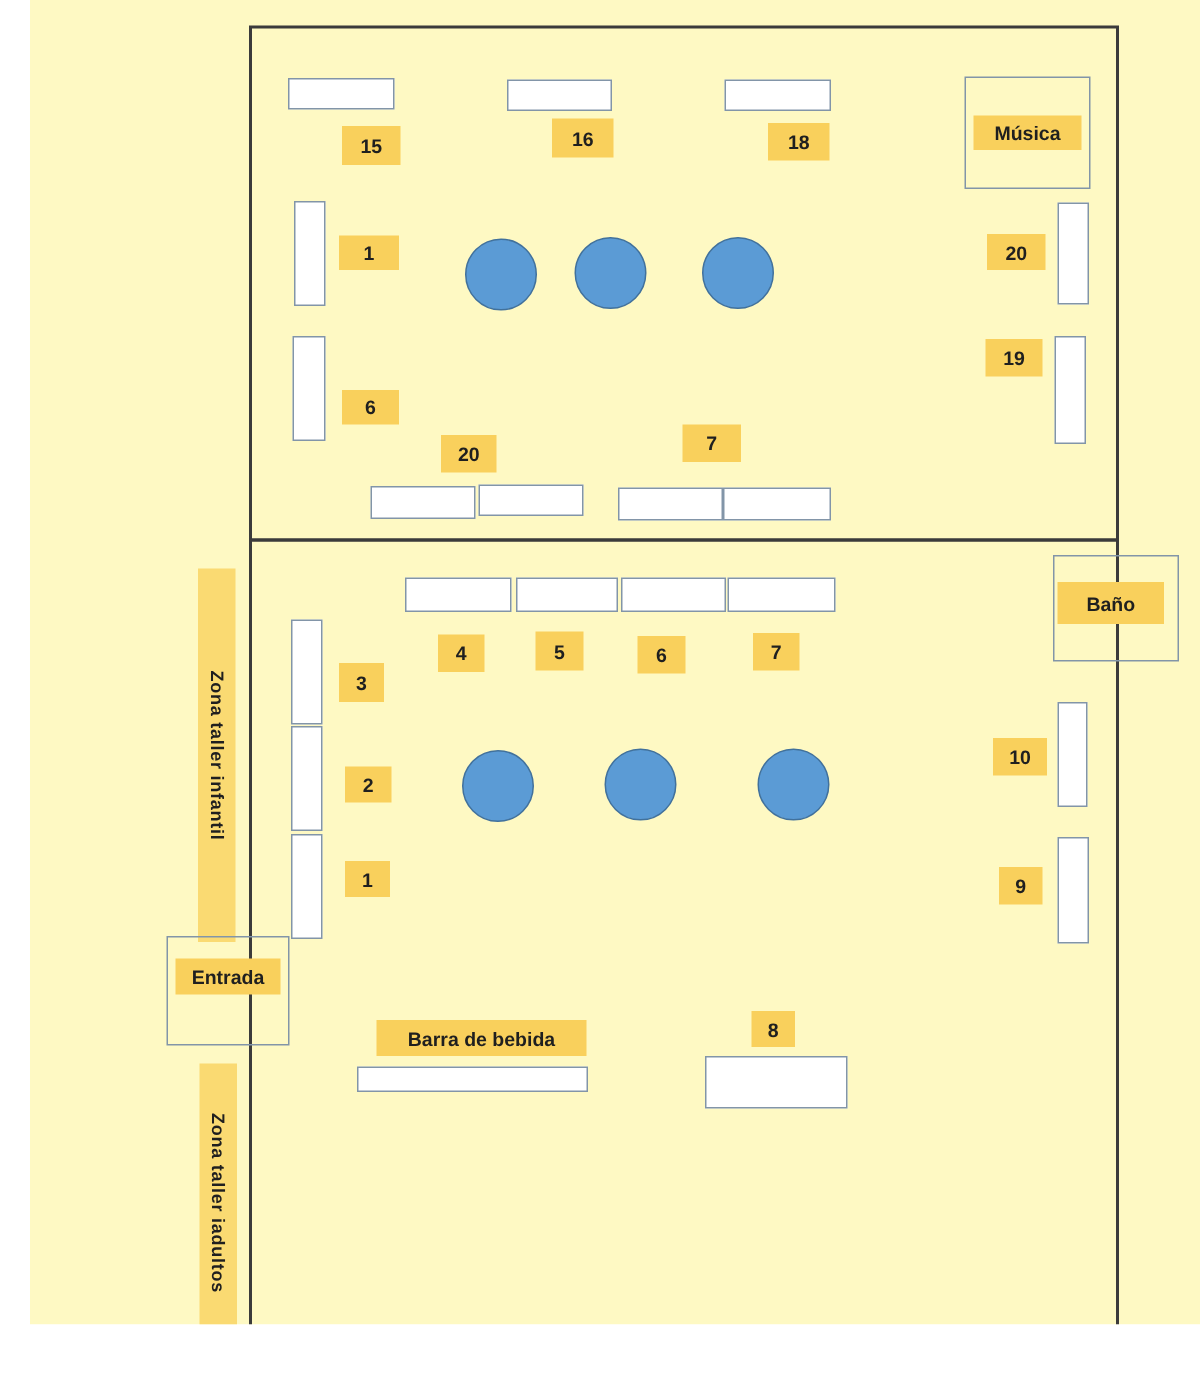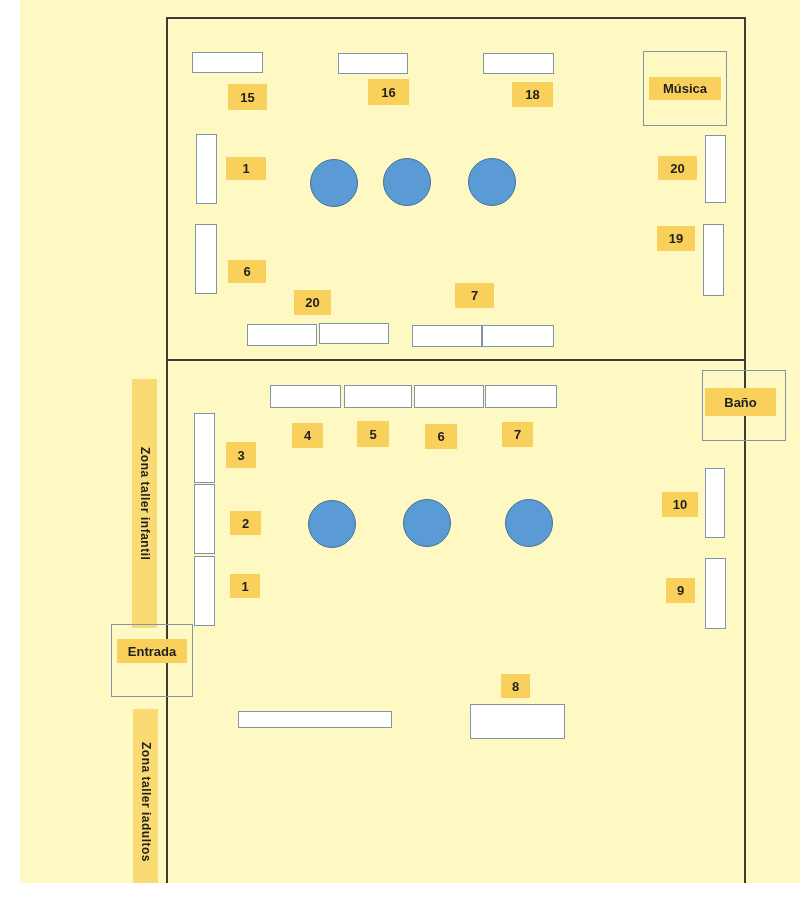--- a/index.html
+++ b/index.html
@@ -94,14 +94,15 @@
   <div class="lbl" style="left:405px;top:424px;width:32px;height:25px">6</div>
   <div class="lbl" style="left:482px;top:422px;width:31px;height:25px">7</div>
   <div class="lbl" style="left:206px;top:442px;width:30px;height:26px">3</div>
   <div class="lbl" style="left:210px;top:511px;width:31px;height:24px">2</div>
   <div class="lbl" style="left:210px;top:574px;width:30px;height:24px">1</div>
   <div class="lbl" style="left:642px;top:492px;width:36px;height:25px">10</div>
   <div class="lbl" style="left:646px;top:578px;width:29px;height:25px">9</div>
   <div class="lbl" style="left:481px;top:674px;width:29px;height:24px">8</div>
   <div class="lbl" style="left:685px;top:388px;width:71px;height:28px">Baño</div>
   <div class="lbl" style="left:97px;top:639px;width:70px;height:24px">Entrada</div>
+  <div class="lbl" style="left:231px;top:680px;width:140px;height:24px">Barra de bebida</div>
 
 </div>
 
 </body></html>

